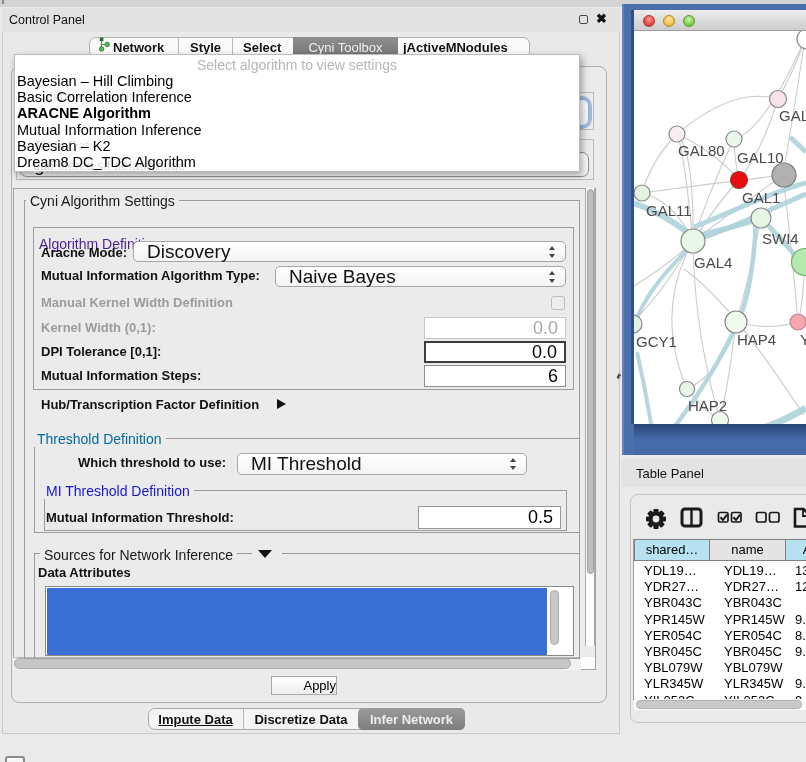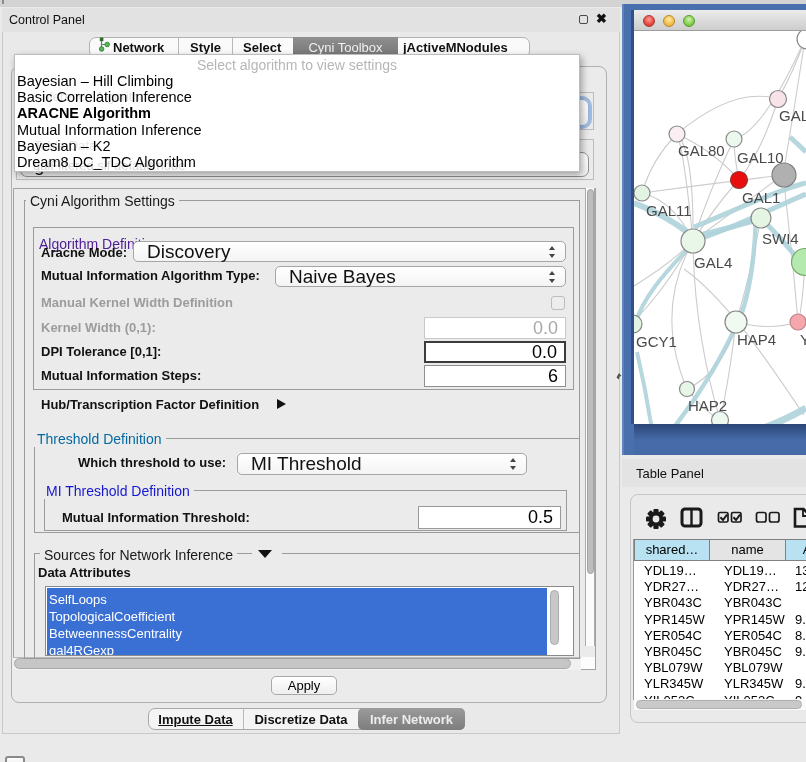--- a/index.html
+++ b/index.html
@@ -96,36 +96,35 @@
 
 <div class="grp" style="left:34px;top:438px;width:546px;height:95px;"></div>
 <div class="gt" style="left:33px;top:431px;color:#0369a1;">Threshold Definition</div>
 <div class="lbl b" style="left:78px;top:456px;height:14px;line-height:14px;">Which threshold to use:</div>
 <div class="combo" style="left:237px;top:453px;width:290px;height:22px;">
     <div class="tx">MI Threshold</div>
     <div class="spin"></div>
   </div>
 <div class="grp" style="left:44px;top:490px;width:523px;height:41px;"></div>
 <div class="gt" style="left:42px;top:483px;color:#1616cf;">MI Threshold Definition</div>
-<div class="lbl b" style="left:46px;top:511px;height:14px;line-height:14px;padding-left:16px;">Mutual Information Threshold:</div>
+<div class="lbl b" style="left:46px;top:511px;height:14px;line-height:14px;">Mutual Information Threshold:</div>
 <div class="field" style="left:418px;top:506px;width:143px;height:23px;border:1px solid #999;color:#000;line-height:21px;padding-right:7px;">0.5</div>
 
 <div class="grp" style="left:34px;top:553px;width:546px;height:106px;"></div>
 <div class="gt" style="left:40px;top:547px;">Sources for Network Inference</div>
 <div class="abs" style="left:252px;top:548px;width:30px;height:12px;background:#ebebeb;"></div>
 <div class="abs" style="left:258px;top:550px;width:0;height:0;border-left:7px solid transparent;border-right:7px solid transparent;border-top:8px solid #111;"></div>
 <div class="lbl b" style="left:38px;top:566px;height:14px;line-height:14px;">Data Attributes</div>
 
 <div class="abs" style="left:45px;top:586px;width:529px;height:70px;background:#fff;border:1px solid #8a8a8a;box-sizing:border-box;overflow:hidden;">
   <div class="abs" style="left:1px;top:1px;width:500px;height:68px;background:#3a6fd3;"></div>
-  <div class="abs" style="left:3px;top:3.5px;font-size:13px;color:#fff;line-height:17px;">SelfLoops<br>TopologicalCoefficient<br>BetweennessCentrality<br>gal4RGexp</div>
   <div class="abs" style="left:504px;top:2.5px;width:9px;height:55px;background:#c8c8c8;border:1px solid #aaa;border-radius:4.5px;box-sizing:border-box;"></div>
 </div>
 
-<div class="abs" style="left:271px;top:676px;width:66px;height:19px;background:linear-gradient(#ffffff,#eeeeee);border:1px solid #a8a8a8;border-radius:5px;box-sizing:border-box;text-align:center;font-size:13px;line-height:17px;">Apply</div>
+<div class="abs" style="left:271px;top:676px;width:66px;height:19px;background:linear-gradient(#ffffff,#eeeeee);border:1px solid #a8a8a8;border-radius:0;box-sizing:border-box;text-align:right;font-size:13px;line-height:17px;">Apply</div>
 
 <div class="abs" style="left:148px;top:708px;width:317px;height:22px;background:#f4f4f4;border:1px solid #a8a8a8;border-radius:7px;box-sizing:border-box;"></div>
 <div class="abs" style="left:243px;top:709px;width:1px;height:20px;background:#b9b9b9;"></div>
 <div class="abs" style="left:358px;top:708px;width:107px;height:22px;background:linear-gradient(#9b9b9b,#7d7d7d);border-radius:5px;"></div>
 <div class="lbl b" style="left:148px;top:712px;width:95px;text-align:center;text-decoration:underline;">Impute Data</div>
 <div class="lbl b" style="left:244px;top:712px;width:114px;text-align:center;">Discretize Data</div>
 <div class="lbl b" style="left:358px;top:712px;width:107px;text-align:center;color:#ededed;">Infer Network</div>
 
 <div class="abs" style="left:14px;top:54px;width:566px;height:118px;background:#fff;border:1px solid #bdbdbd;box-sizing:border-box;box-shadow:2px 3px 7px rgba(0,0,0,0.35);"></div>
 <div class="abs" style="left:42px;top:89px;font-size:13px;color:#e3e3e3;">nference Algorithm</div>

